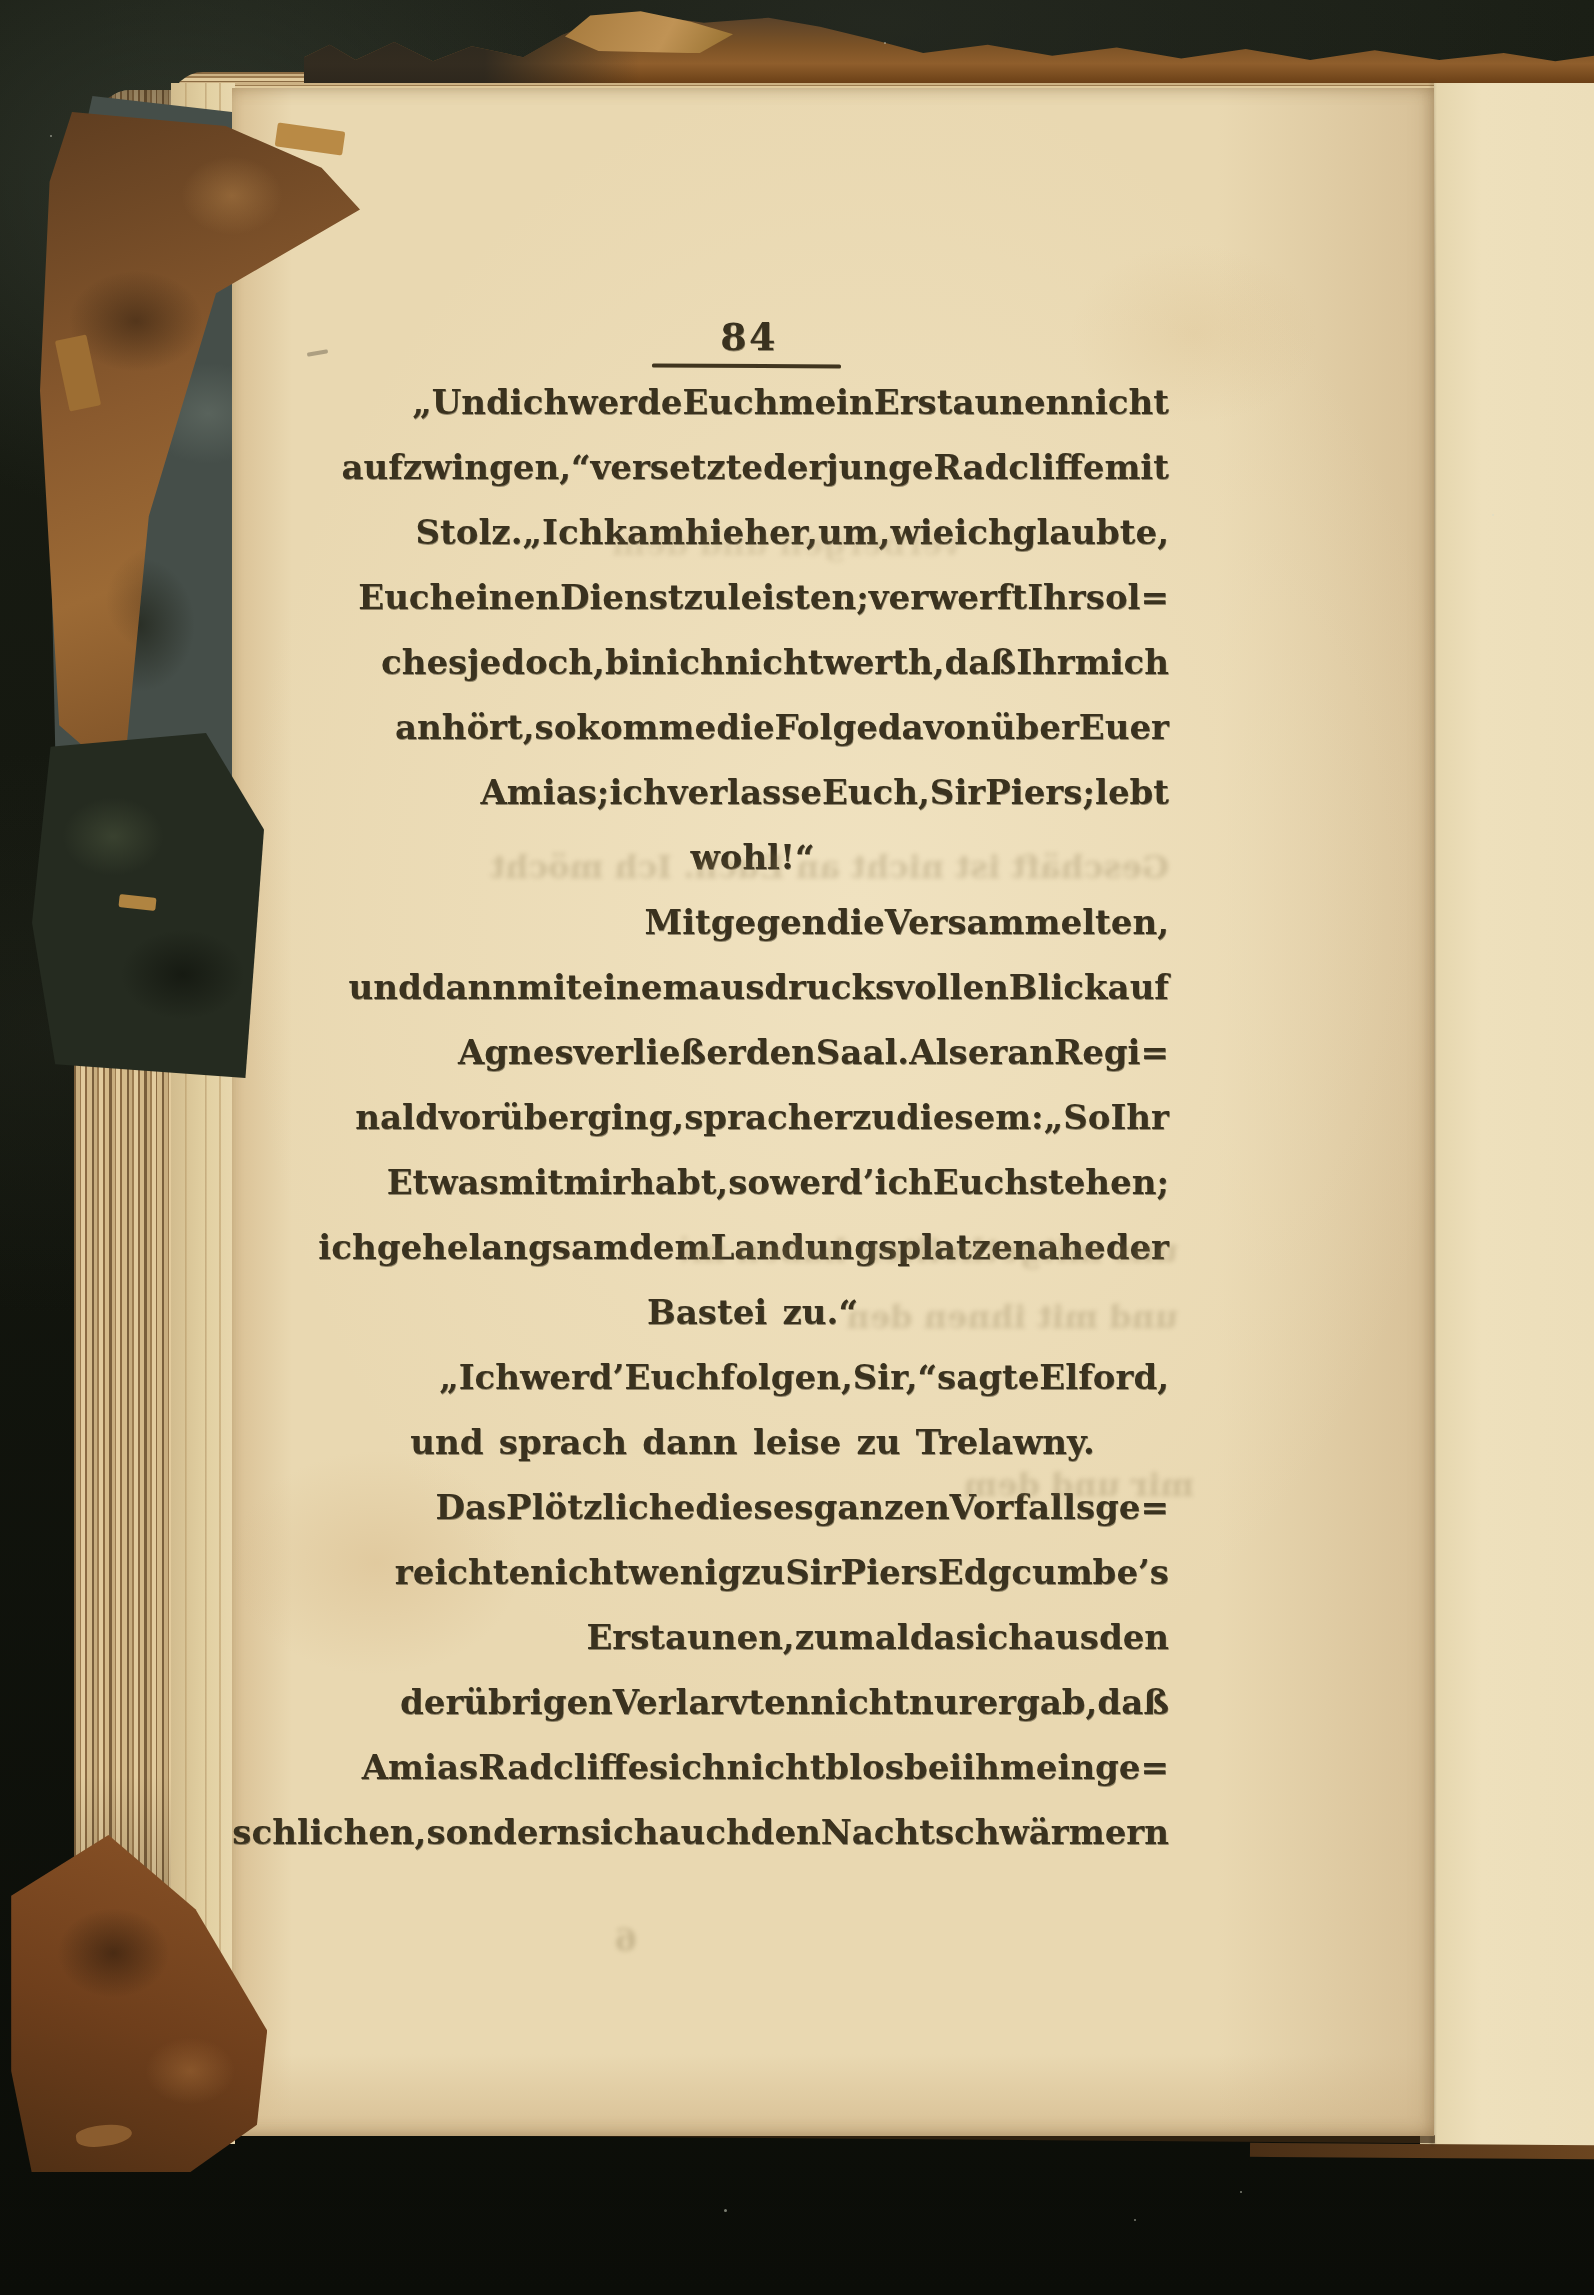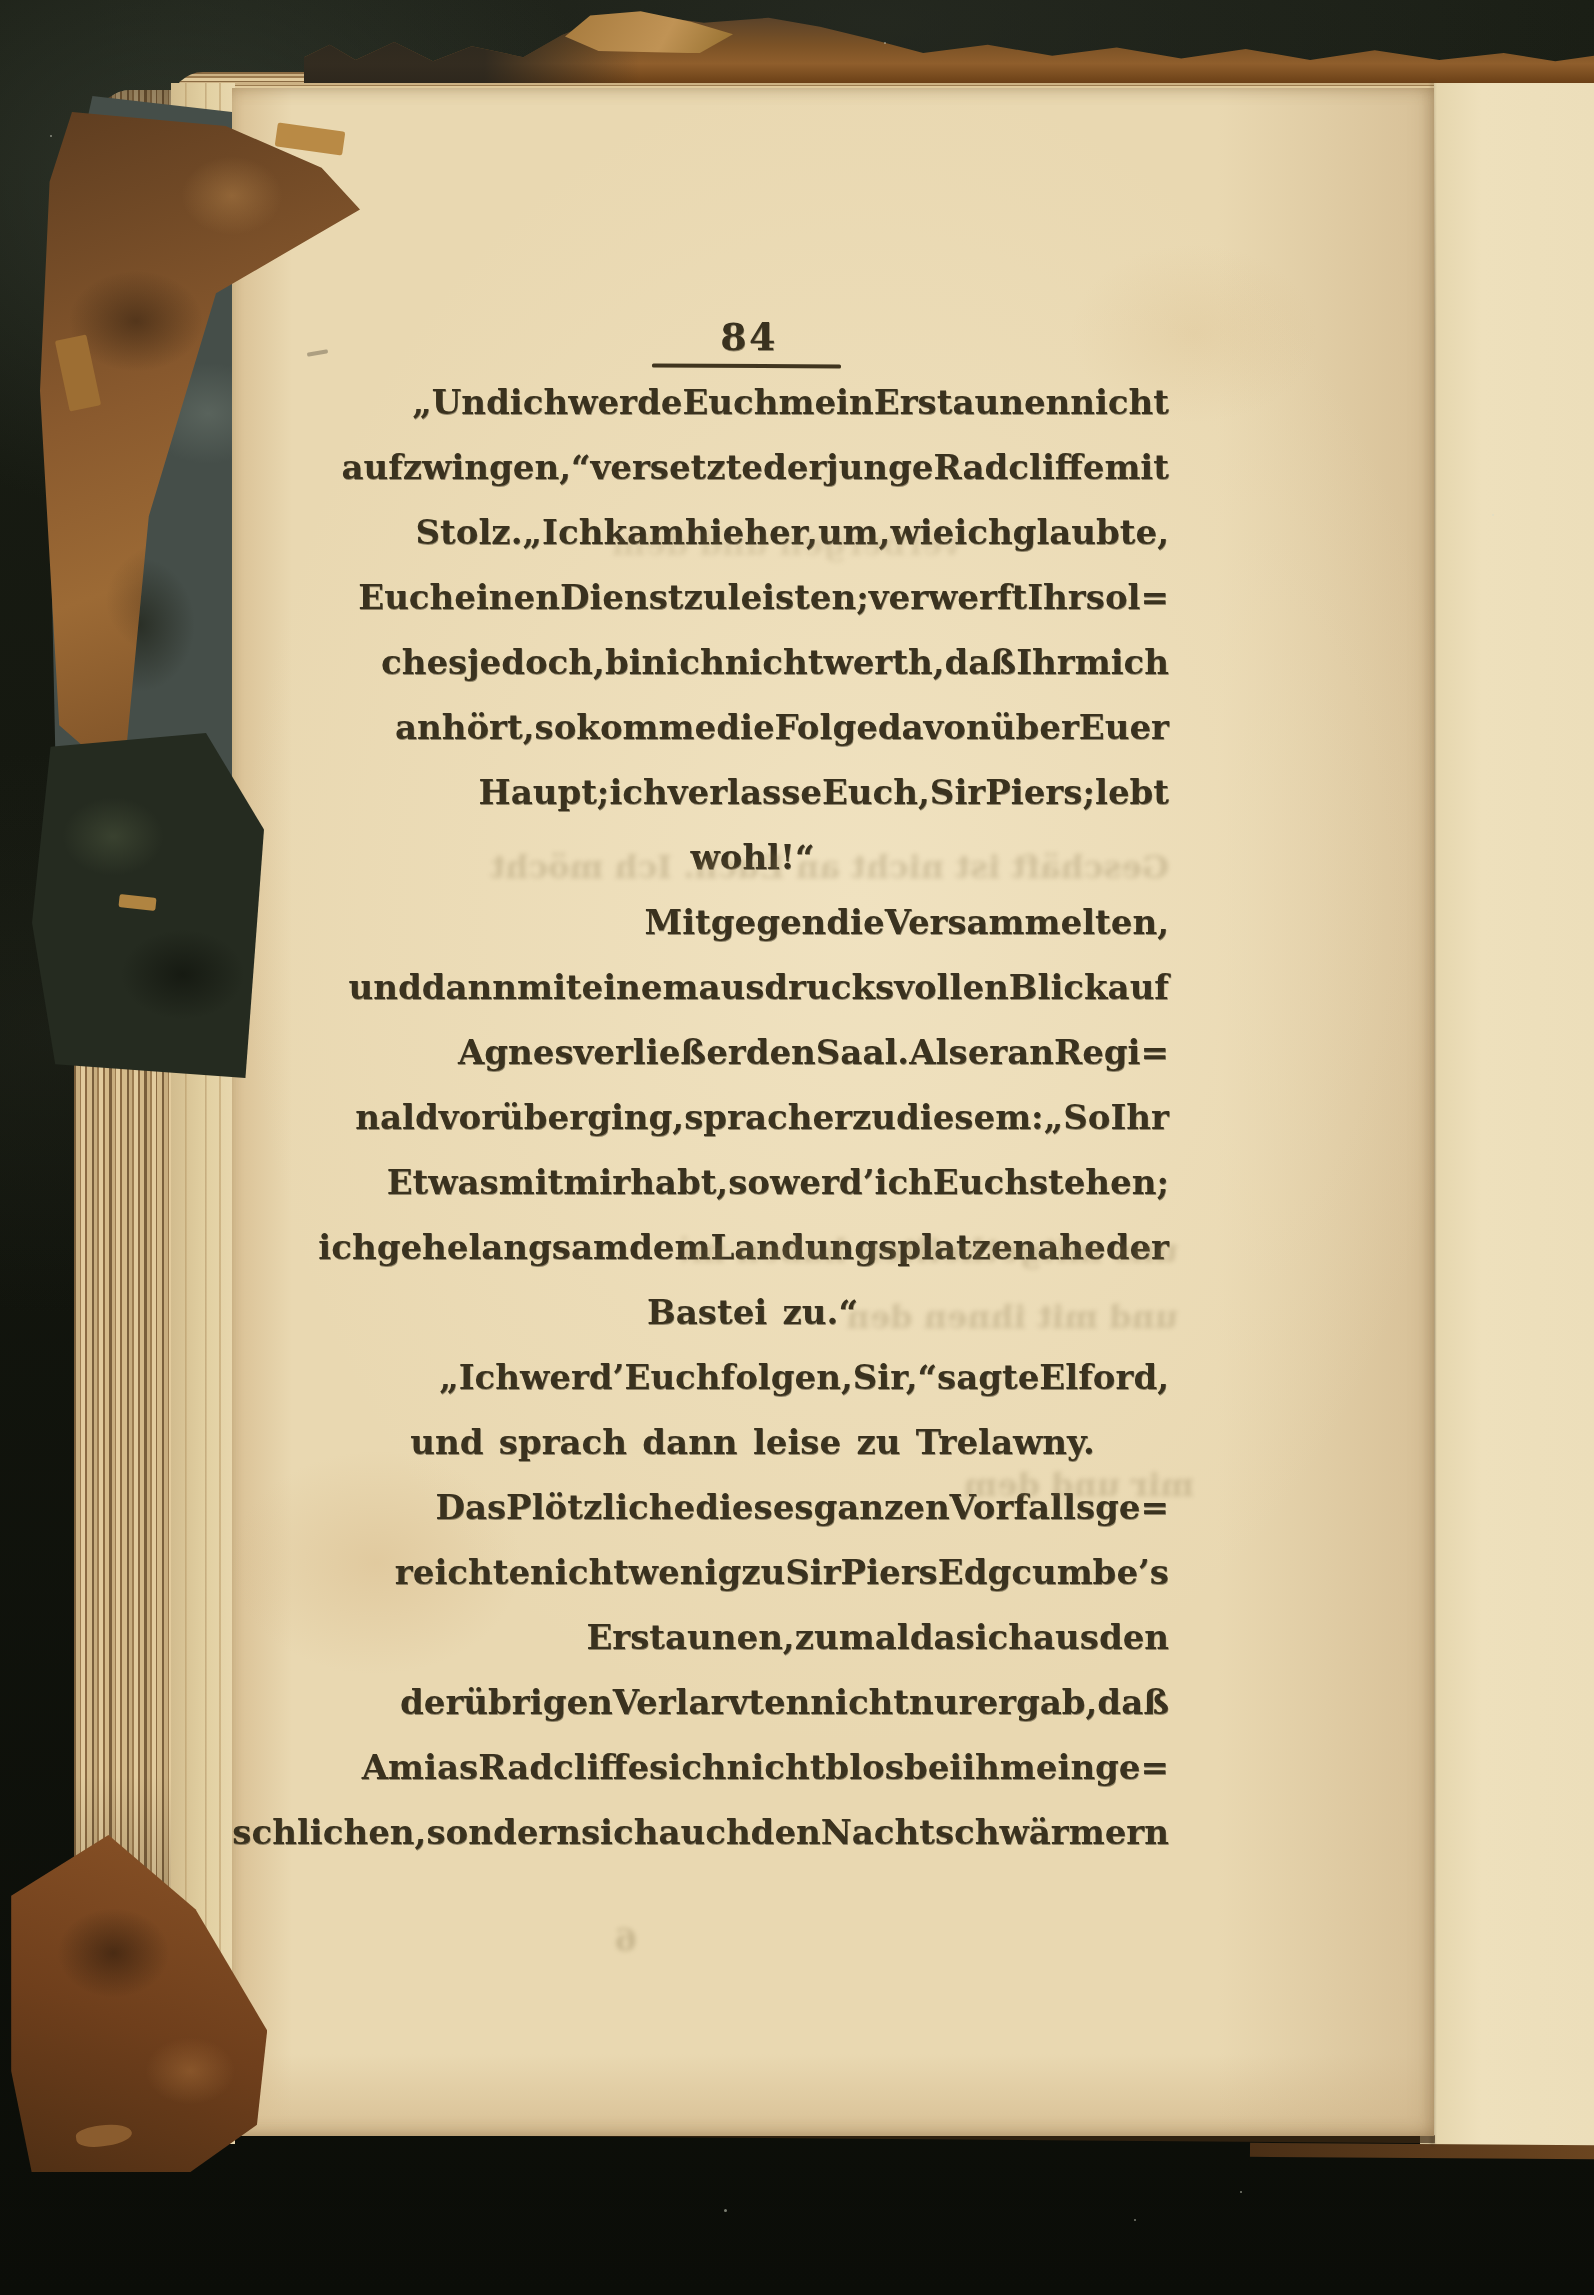--- a/index.html
+++ b/index.html
@@ -149,21 +149,21 @@
   <div class="page">
     <div class="page-number">84</div>
     <div class="page-rule"></div>
     <div class="text-block">
         <div class="line j ind"><span>„Und</span><span>ich</span><span>werde</span><span>Euch</span><span>mein</span><span>Erstaunen</span><span>nicht</span></div>
         <div class="line j"><span>aufzwingen,“</span><span>versetzte</span><span>der</span><span>junge</span><span>Radcliffe</span><span>mit</span></div>
         <div class="line j"><span>Stolz.</span><span>„Ich</span><span>kam</span><span>hieher,</span><span>um,</span><span>wie</span><span>ich</span><span>glaubte,</span></div>
         <div class="line j"><span>Euch</span><span>einen</span><span>Dienst</span><span>zu</span><span>leisten;</span><span>verwerft</span><span>Ihr</span><span>sol=</span></div>
         <div class="line j"><span>ches</span><span>jedoch,</span><span>bin</span><span>ich</span><span>nicht</span><span>werth,</span><span>daß</span><span>Ihr</span><span>mich</span></div>
         <div class="line j"><span>anhört,</span><span>so</span><span>komme</span><span>die</span><span>Folge</span><span>davon</span><span>über</span><span>Euer</span></div>
-        <div class="line j"><span>Haupt;</span><span>ich</span><span>verlasse</span><span>Euch,</span><span>Sir</span><span>Piers;</span><span>lebt</span></div>
+        <div class="line j"><span>Amias;</span><span>ich</span><span>verlasse</span><span>Euch,</span><span>Sir</span><span>Piers;</span><span>lebt</span></div>
         <div class="line"><span>wohl!“</span></div>
         <div class="line j ind"><span>Mit</span><span>gegen</span><span>die</span><span>Versammelten,</span></div>
         <div class="line j"><span>und</span><span>dann</span><span>mit</span><span>einem</span><span>ausdrucksvollen</span><span>Blick</span><span>auf</span></div>
         <div class="line j"><span>Agnes</span><span>verließ</span><span>er</span><span>den</span><span>Saal.</span><span>Als</span><span>er</span><span>an</span><span>Regi=</span></div>
         <div class="line j"><span>nald</span><span>vorüberging,</span><span>sprach</span><span>er</span><span>zu</span><span>diesem:</span><span>„So</span><span>Ihr</span></div>
         <div class="line j"><span>Etwas</span><span>mit</span><span>mir</span><span>habt,</span><span>so</span><span>werd’</span><span>ich</span><span>Euch</span><span>stehen;</span></div>
         <div class="line j"><span>ich</span><span>gehe</span><span>langsam</span><span>dem</span><span>Landungsplatze</span><span>nahe</span><span>der</span></div>
         <div class="line"><span>Bastei</span><span>zu.“</span></div>
         <div class="line j ind"><span>„Ich</span><span>werd’</span><span>Euch</span><span>folgen,</span><span>Sir,“</span><span>sagte</span><span>Elford,</span></div>
         <div class="line"><span>und</span><span>sprach</span><span>dann</span><span>leise</span><span>zu</span><span>Trelawny.</span></div>

